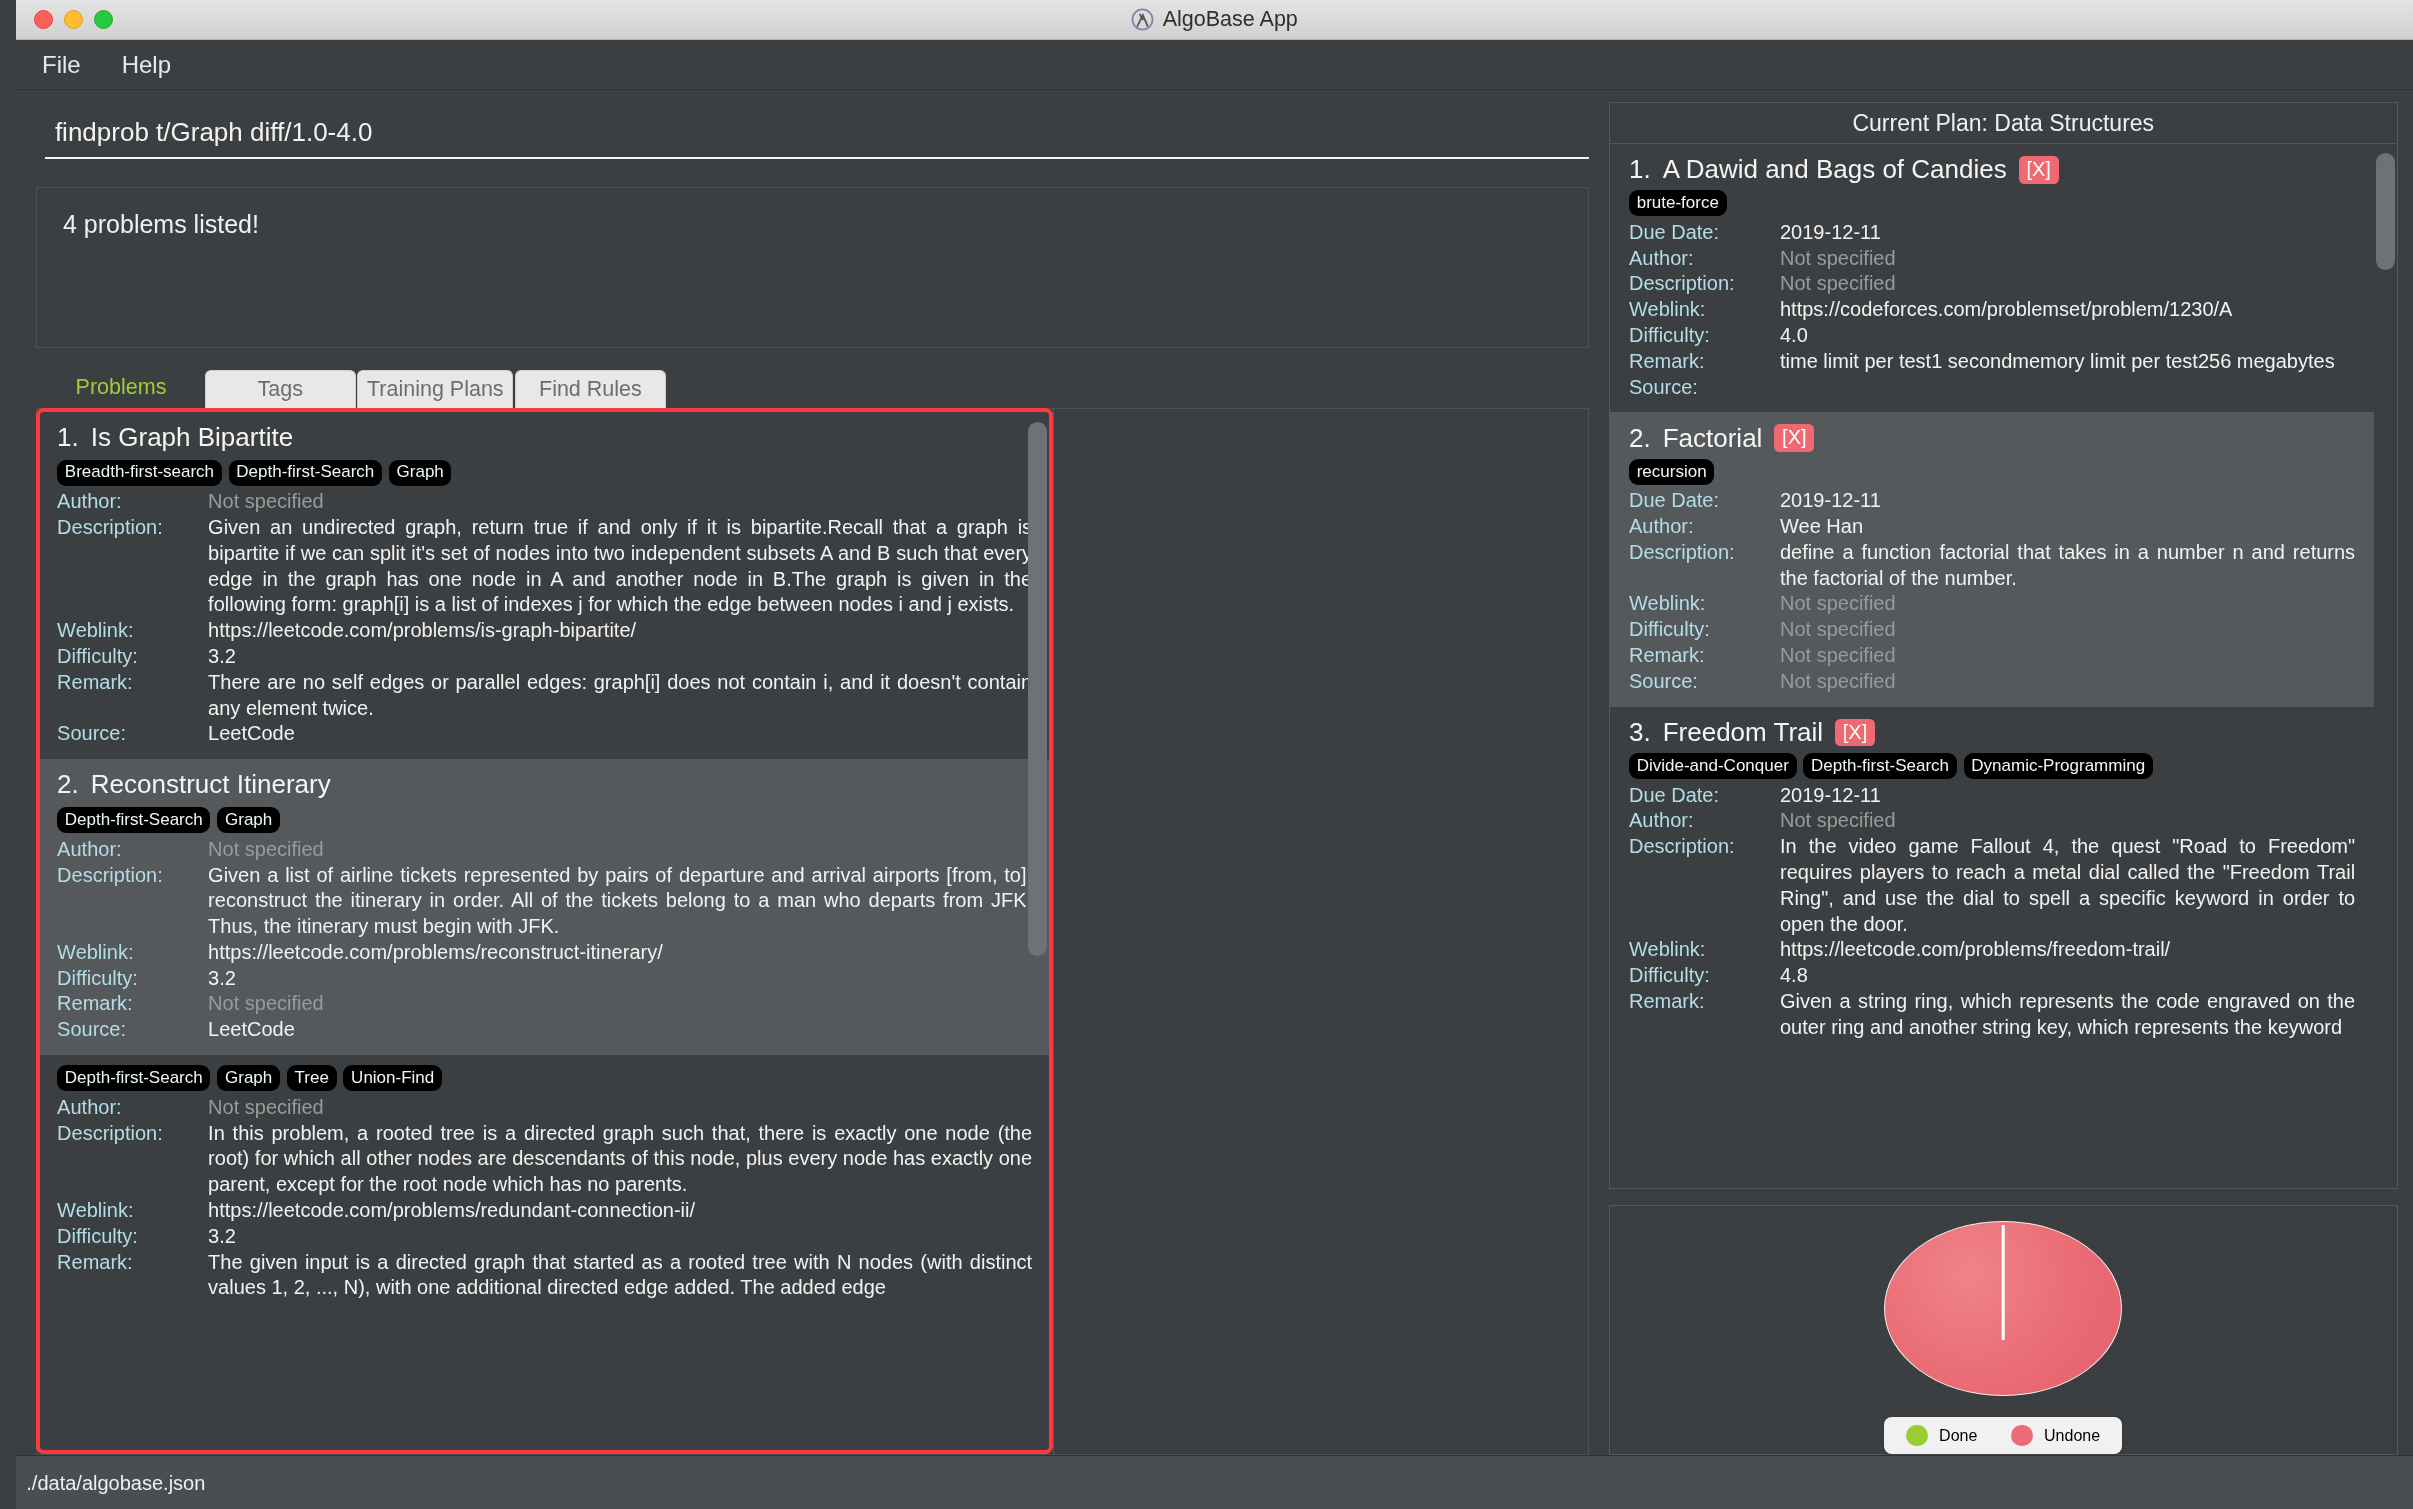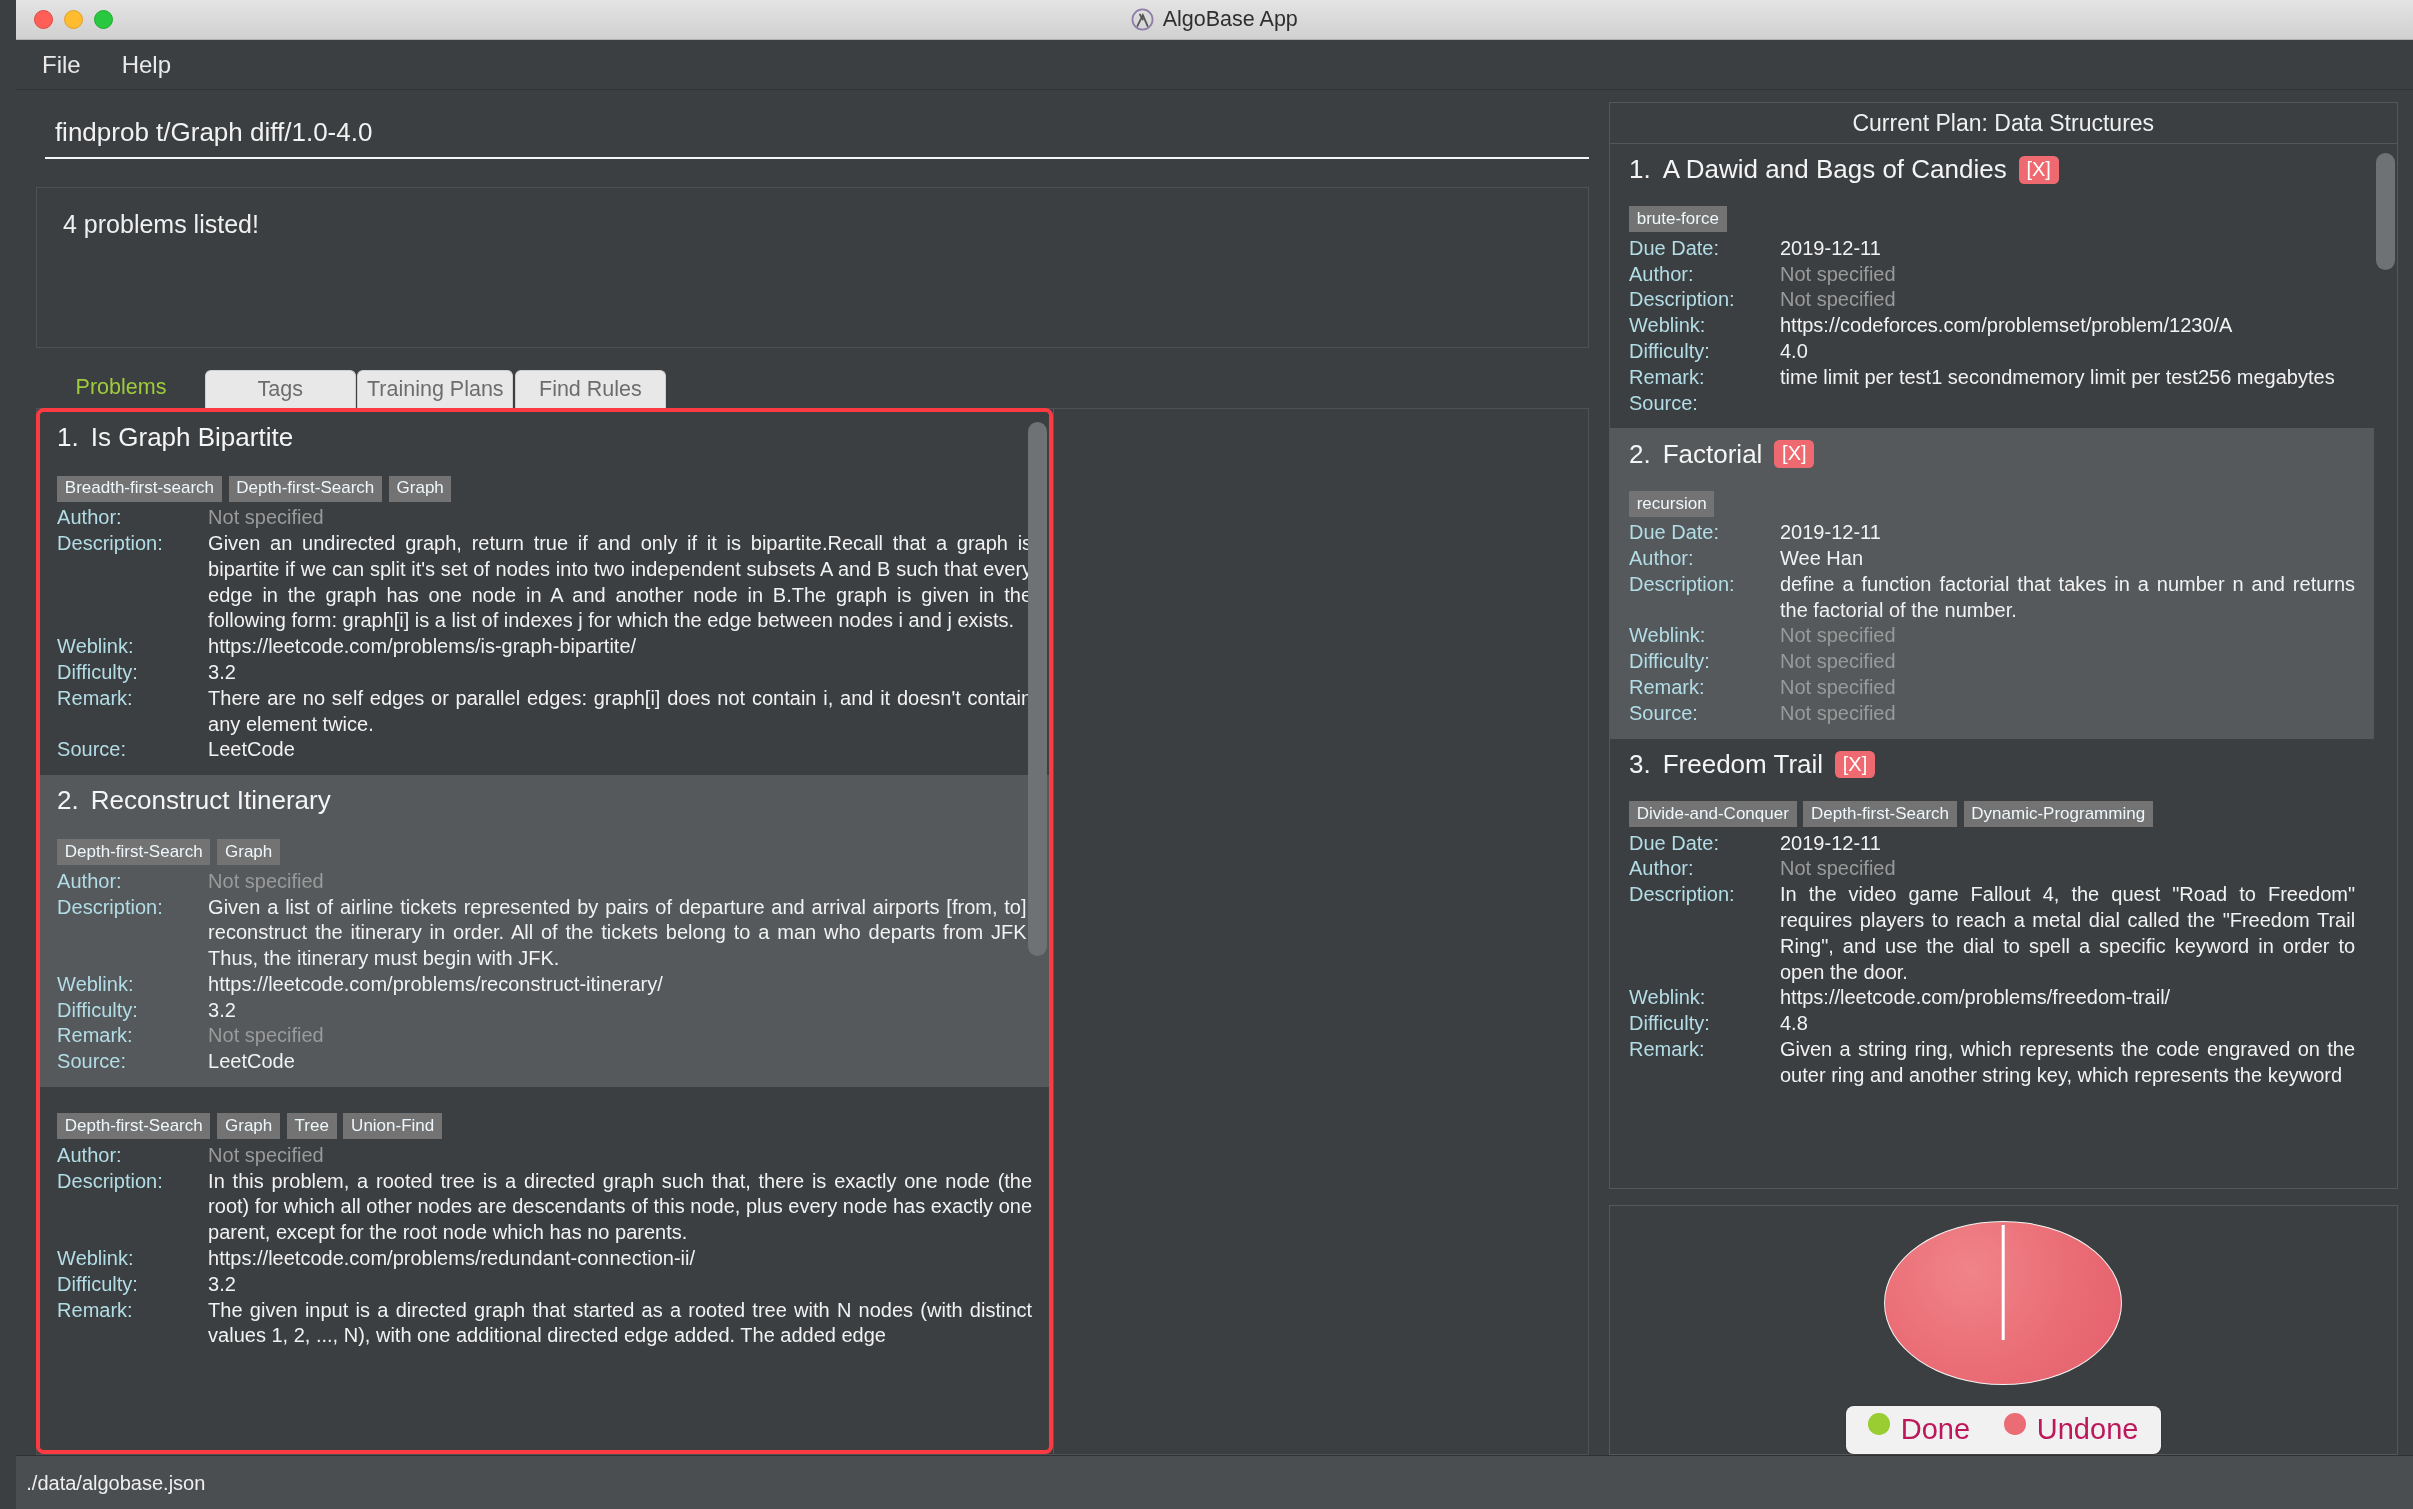--- a/index.html
+++ b/index.html
@@ -101,22 +101,22 @@
 
   .prob {
     padding: 10.3px 17px 12px 17px;
     position: relative;
   }
   .prob.alt { background: #55595c; }
   .prob-title { font-size: 26px; color: #f5f5f5; margin-bottom: 6.9px; }
   .prob-title .num { margin-right: 12px; }
   .chips { display: flex; flex-wrap: wrap; gap: 6.9px; margin-bottom: 3.4px; }
   .chip {
-    background: #737373; color: #eef7fb; font-size: 17px;
-    padding: 2.6px 7.7px 3.4px 7.7px; border-radius: 0; white-space: nowrap; margin-top: 16px;
+    background: #000000; color: #eef7fb; font-size: 17px;
+    padding: 2.6px 7.7px 3.4px 7.7px; border-radius: 9px; white-space: nowrap;
   }
   .field { display: flex; font-size: 20px; line-height: 1.29; }
   .field .k { color: #b3dde6; width: 151px; flex: 0 0 151px; }
   .field .v { color: #f2f2f2; flex: 1 1 auto; text-align: justify; }
   .field .v.unset { color: #9a9a9a; text-align: left; }
 
   
   #left-sb {
     position: absolute; right: 2.6px; top: 3.4px; bottom: 3.4px; width: 19px;
     background: transparent; z-index: 5;
@@ -163,21 +163,21 @@
   }
   #pie .start-line {
     position: absolute; left: 50%; top: 3.4px; width: 2.6px; height: 115px;
     background: #ffffff; transform: translateX(-50%);
   }
   #legend {
     margin-top: 20.7px; background: #f1f1f1; border-radius: 7.7px;
     padding: 7.7px 22.4px; display: flex; align-items: center; gap: 34px;
     box-shadow: 0 0.9px 1.7px rgba(0,0,0,.3);
   }
-  .legend-item { display: flex; gap: 11.2px; font-size: 29px; color: #be185d; }
+  .legend-item { display: flex; align-items: center; gap: 11.2px; font-size: 16px; color: #000000; }
   .legend-swatch { width: 21.5px; height: 21.5px; border-radius: 50%; }
 
   
   #statusbar {
     height: 55px; flex: 0 0 55px; background: #4b4e50;
     display: flex; align-items: center; padding-left: 10.3px;
     border-top: 0.9px solid #2f3133;
   }
   #status-text { color: #efefef; font-size: 20px; text-align: center; }
 </style>

